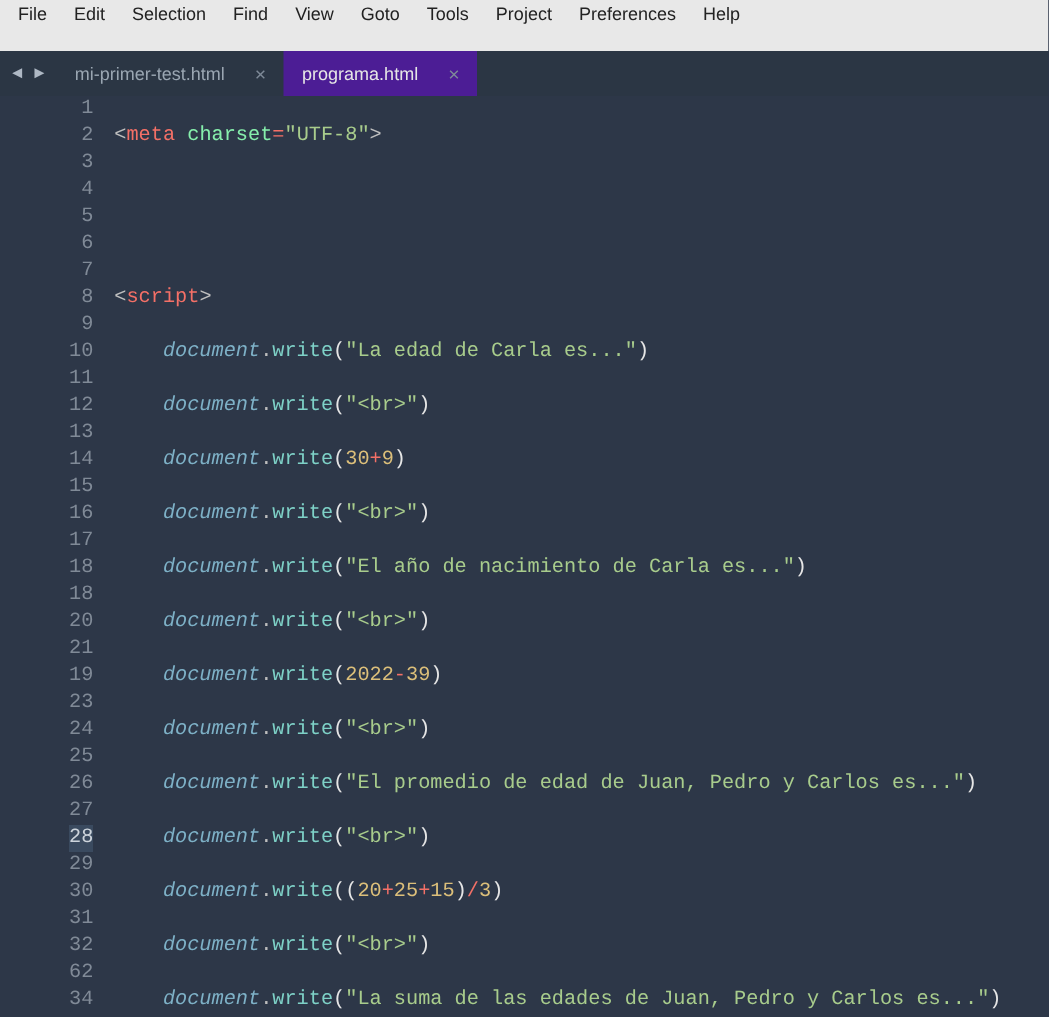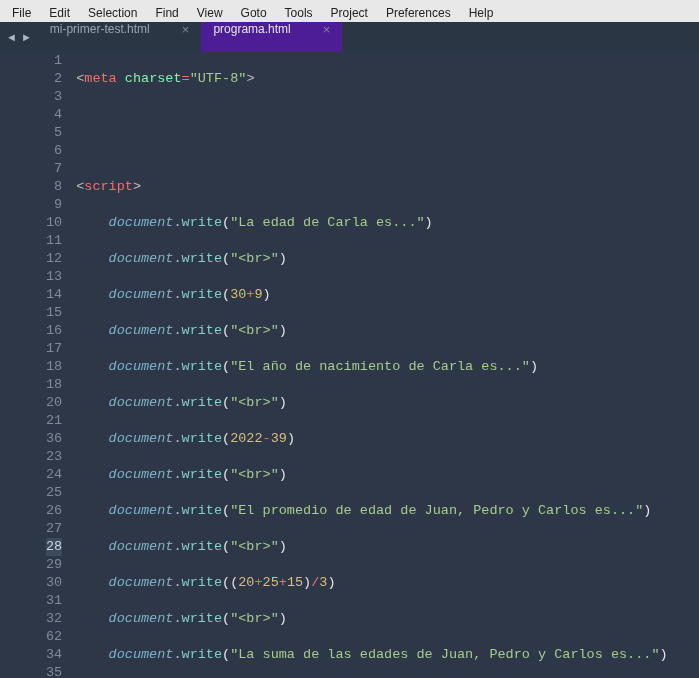--- a/index.html
+++ b/index.html
@@ -9,22 +9,22 @@
     background: #2d3748;
     color: #d4d4d4;
     width: 699px;
     height: 678px;
     overflow: hidden;
   }
   .menubar {
     display: flex;
     background: #e8e8e8;
     color: #222;
-    height: 22px;
-    align-items: flex-end;
+    height: 34px;
+    align-items: flex-start;
     padding: 0 4px;
     gap: 2px;
   }
   .menubar .item {
     padding: 2px 8px;
     cursor: default;
   }
   .tabbar {
     background: #2b3644;
     height: 30px;
@@ -34,22 +34,22 @@
   .nav-arrows {
     display: flex;
     align-items: center;
     padding: 0 6px;
     gap: 4px;
     color: #aeb8c4;
   }
   .nav-arrows span { font-size: 11px; }
   .tab {
     display: flex;
-    align-items: flex-start;
-    gap: 32px;
+    align-items: center;
+    gap: 20px;
     padding: 0 12px;
     height: 100%;
     color: #9aa6b2;
     background: #2b3644;
     font-size: 12px;
     cursor: pointer;
   }
   .tab.active {
     background: #4c1d95;
     color: #e6e6e6;
@@ -140,21 +140,21 @@
     <div class="ln">12</div>
     <div class="ln">13</div>
     <div class="ln">14</div>
     <div class="ln">15</div>
     <div class="ln">16</div>
     <div class="ln">17</div>
     <div class="ln">18</div>
     <div class="ln">18</div>
     <div class="ln">20</div>
     <div class="ln">21</div>
-    <div class="ln">36</div>
+    <div class="ln">19</div>
     <div class="ln">23</div>
     <div class="ln">24</div>
     <div class="ln">25</div>
     <div class="ln">26</div>
     <div class="ln">27</div>
     <div class="ln hl">28</div>
     <div class="ln">29</div>
     <div class="ln">30</div>
     <div class="ln">31</div>
     <div class="ln">32</div>

